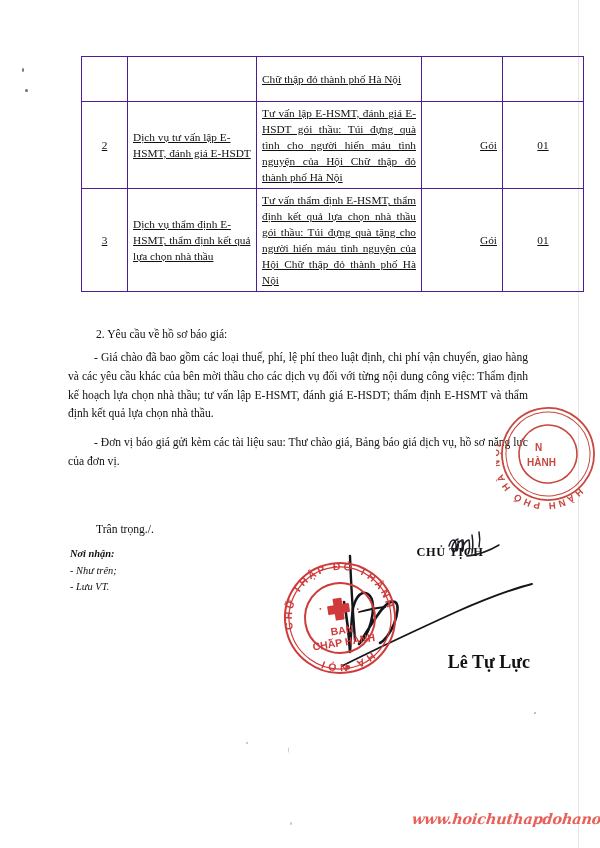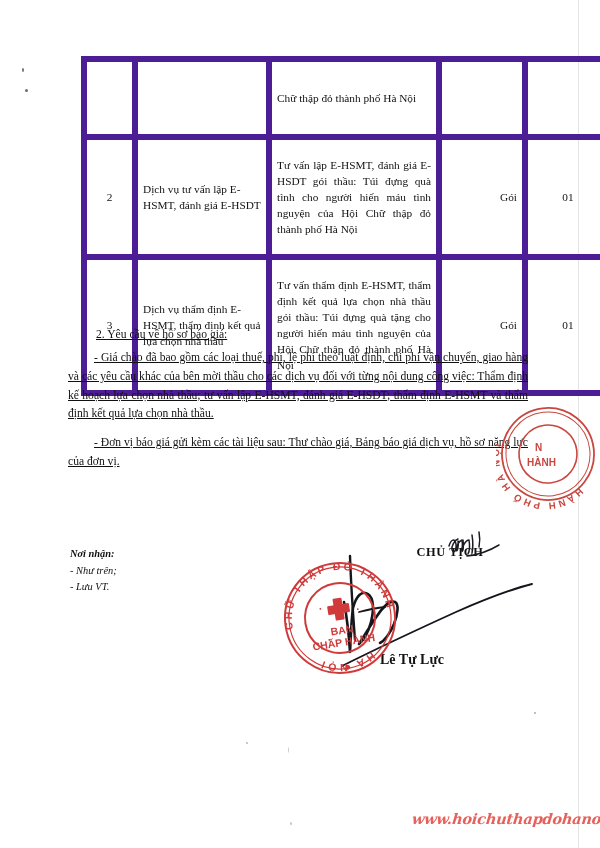--- a/index.html
+++ b/index.html
@@ -39,39 +39,39 @@
     position: absolute;
     left: 81px;
     top: 56px;
     width: 447px;
     border-collapse: collapse;
     table-layout: fixed;
     font-size: 11.3px;
     line-height: 1.42;
   }
   .quote-table td {
-    border: 6px solid #4c1d95;
-    padding: 17px 5px;
+    border: 1px solid #4c1d95;
+    padding: 3px 5px;
     vertical-align: middle;
+    text-decoration: underline;
   }
   .col-no    { width: 35px;  text-align: center; }
   .col-name  { width: 118px; text-align: left; }
   .col-desc  { width: 154px; text-align: justify; text-align-last: left; }
   .col-unit  { width: 70px;  text-align: right; }
   .col-qty   { width: 70px;  text-align: center; }
   .cell-empty { height: 38px; }
 
   
   .body-block {
     position: absolute;
     left: 68px;
     width: 460px;
     font-size: 11.6px;
     line-height: 1.62;
-    text-decoration: underline;
   }
   .para {
     margin: 0 0 9px 0;
     text-align: justify;
     text-indent: 28px;
   }
   .para.dash { text-indent: 26px; }
   .para.plain { text-indent: 28px; }
 
   
@@ -103,22 +103,22 @@
   .sign-title {
     font-size: 12.4px;
     font-weight: bold;
     letter-spacing: 0.6px;
   }
   .sign-name {
     position: absolute;
     left: 380px;
     top: 652px;
     width: 150px;
-    text-align: left;
-    font-size: 14px;
+    text-align: right;
+    font-size: 18px;
     font-weight: bold;
   }
 
   
   .ink {
     position: absolute;
     pointer-events: none;
   }
   #signature-ink { left: 320px; top: 540px; }
   #initial-ink   { left: 443px; top: 526px; }
@@ -189,20 +189,23 @@
 
   <div class="body-block" style="top:349px;">
     <p class="para dash">- Giá chào đã bao gồm các loại thuế, phí, lệ phí theo luật định, chi phí vận chuyển, giao hàng và các yêu cầu khác của bên mời thầu cho các dịch vụ đối với từng nội dung công việc: Thẩm định kế hoạch lựa chọn nhà thầu; tư vấn lập E-HSMT, đánh giá E-HSDT; thẩm định E-HSMT và thẩm định kết quả lựa chọn nhà thầu.</p>
   </div>
 
   <div class="body-block" style="top:434px;">
     <p class="para dash">- Đơn vị báo giá gửi kèm các tài liệu sau: Thư chào giá, Bảng báo giá dịch vụ, hồ sơ năng lực của đơn vị.</p>
   </div>
 
 
+  <div class="body-block" style="top:521px;">
+    <p class="para plain">Trân trọng./.</p>
+  </div>
 
   <div class="recipients">
     <div class="title">Nơi nhận:</div>
     <ul>
       <li>- Như trên;</li>
       <li>- Lưu VT.</li>
     </ul>
   </div>
 
   <div class="sign-block">

